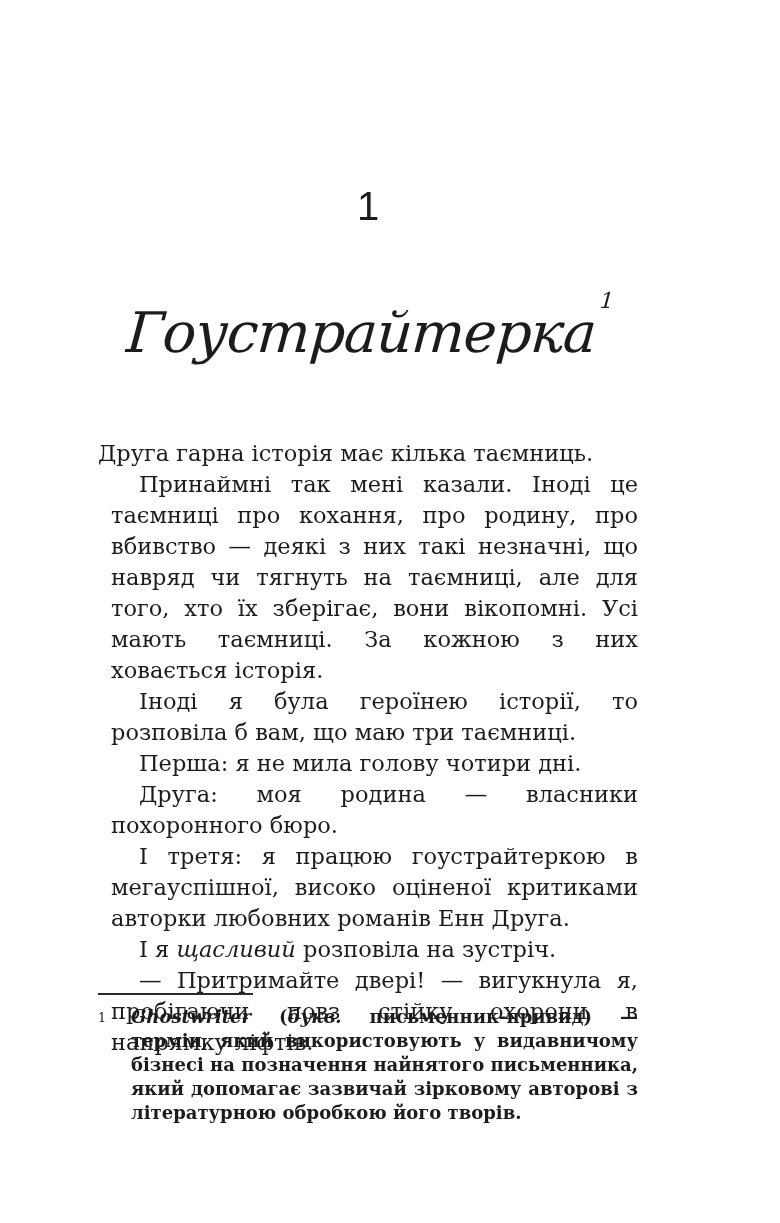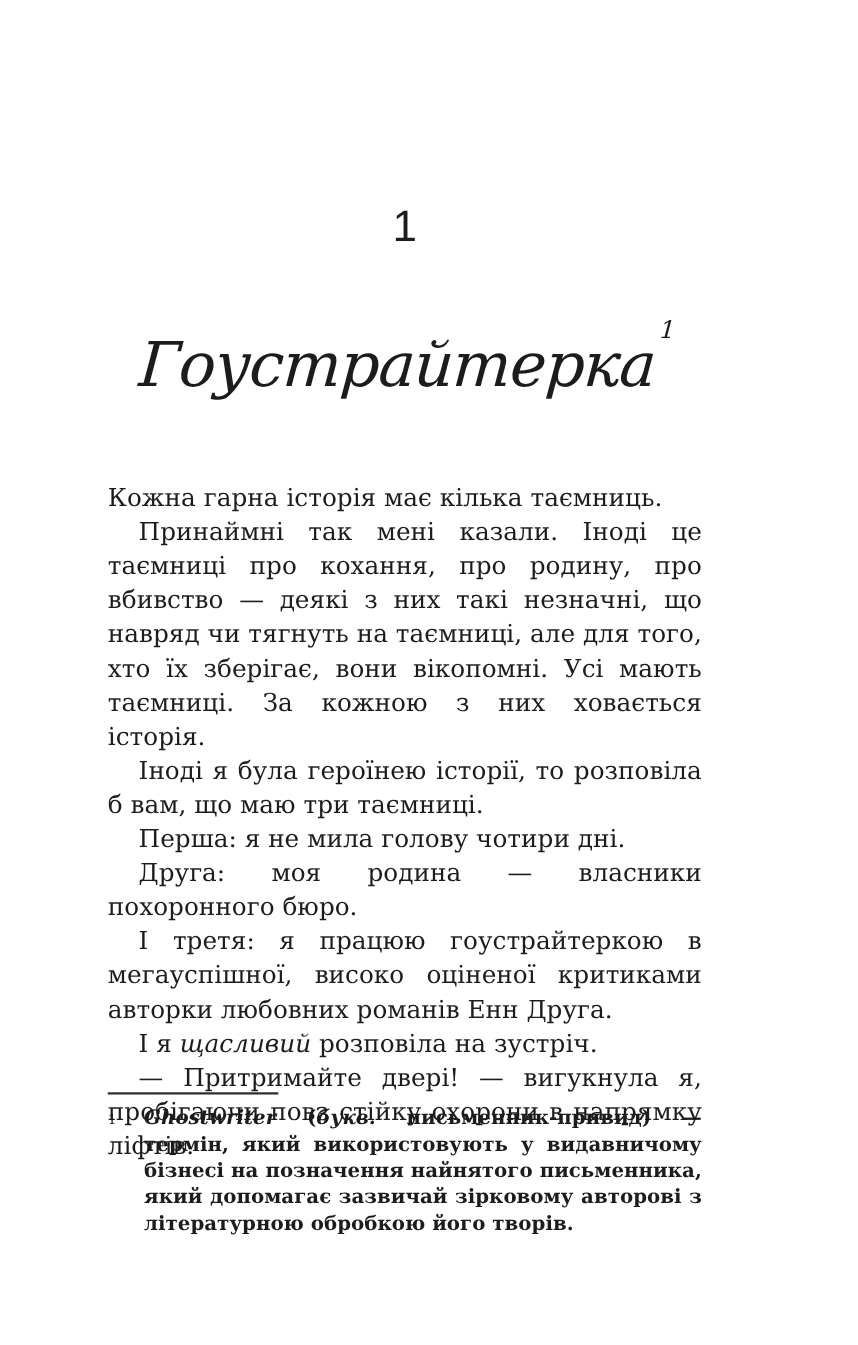--- a/index.html
+++ b/index.html
@@ -56,20 +56,21 @@
     font-size: 22.5px;
     line-height: 31px;
     text-align: justify;
   }
   .body-text p {
     margin: 0;
     padding: 0;
   }
   .body-text p.indent {
     text-indent: 28px;
+    margin-left: 13px;
   }
   .it {
     font-style: italic;
   }
   .footnote {
     position: absolute;
     top: 993px;
     left: 0;
     width: 540px;
   }
@@ -100,21 +101,21 @@
 <body>
 
 <div class="page">
   <div class="text-block">
 
     <div class="chapter-number">1</div>
 
     <h1 class="chapter-title"><span>Гоустрайтерка</span><sup class="title-fn-ref">1</sup></h1>
 
     <div class="body-text">
-        <p><span>Кожна гарна історія має кілька таємниць.</span></p>
+        <p><span>Друга гарна історія має кілька таємниць.</span></p>
         <p class="indent"><span>Принаймні так мені казали. Іноді це таємниці про кохання, про родину, про вбивство — деякі з них такі незначні, що навряд чи тягнуть на таємниці, але для того, хто їх зберігає, вони вікопомні. Усі мають таємниці. За кожною з них ховається історія.</span></p>
         <p class="indent"><span>Іноді я була героїнею історії, то розповіла б вам, що маю три таємниці.</span></p>
         <p class="indent"><span>Перша: я не мила голову чотири дні.</span></p>
         <p class="indent"><span>Друга: моя родина — власники похоронного бюро.</span></p>
         <p class="indent"><span>І третя: я працюю гоустрайтеркою в мегауспішної, високо оціненої критиками авторки любовних романів Енн Друга.</span></p>
         <p class="indent"><span>І я </span><span class="it">щасливий</span><span> розповіла на зустріч.</span></p>
         <p class="indent"><span>— Притримайте двері! — вигукнула я, пробігаючи повз стійку охорони в напрямку ліфтів.</span></p>
       </div>
 
     <div class="footnote">

